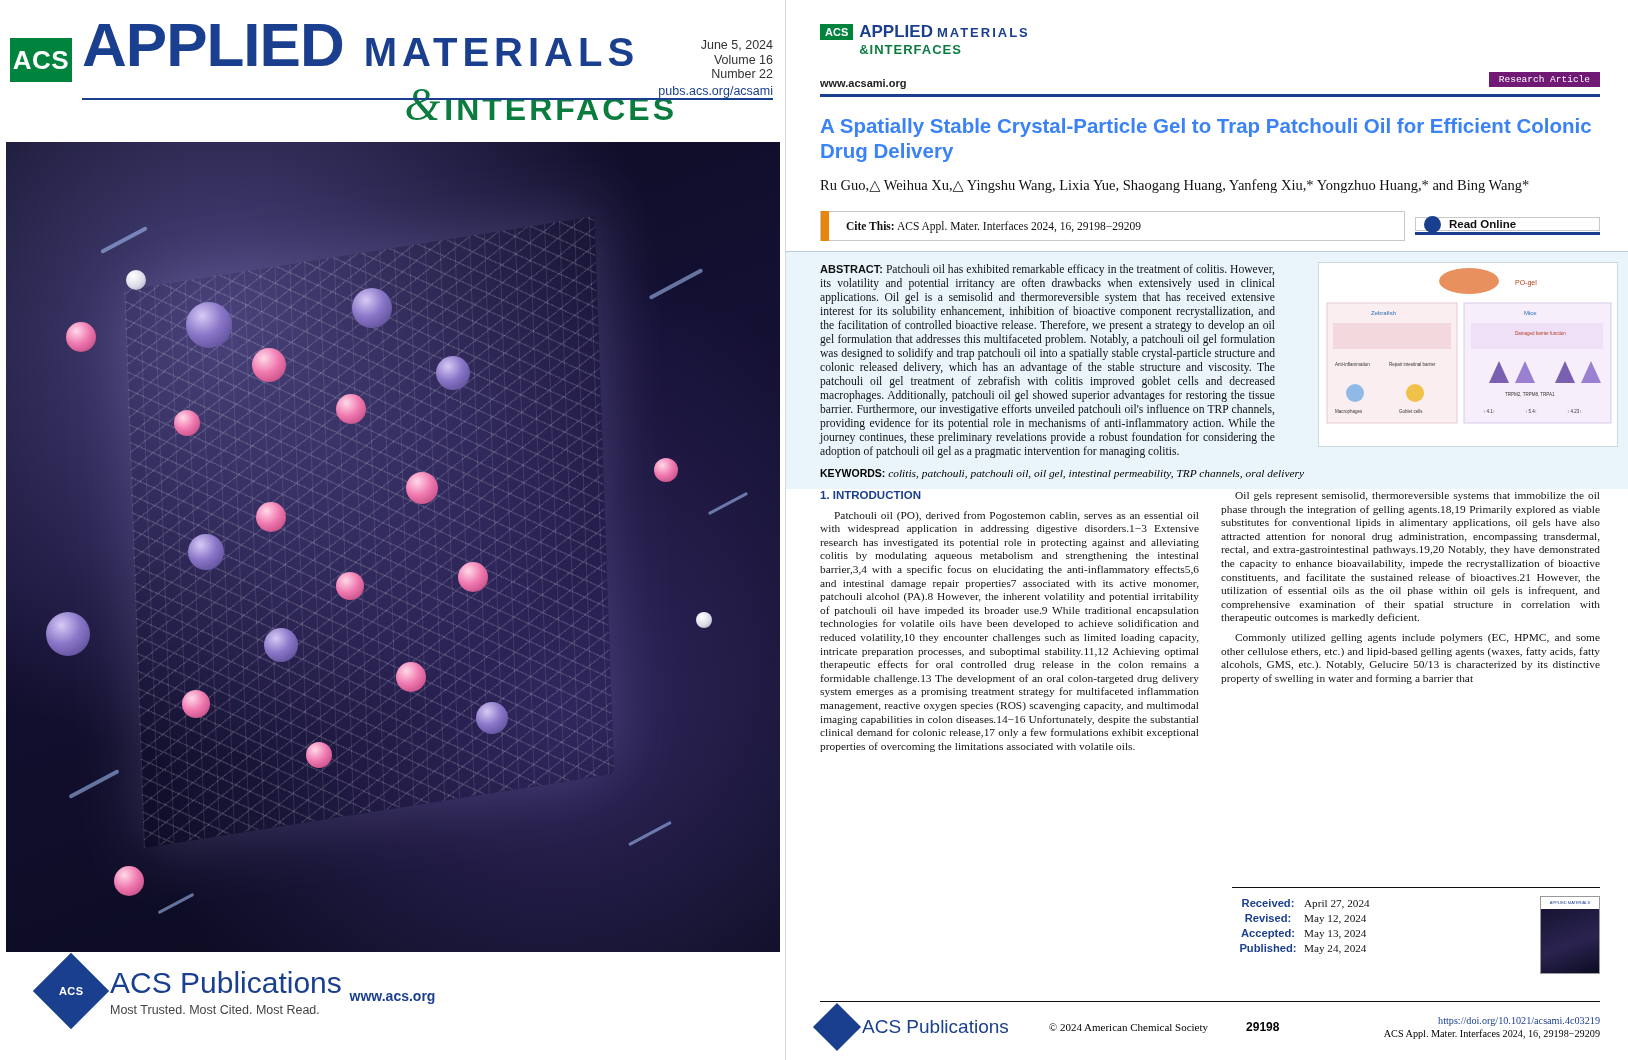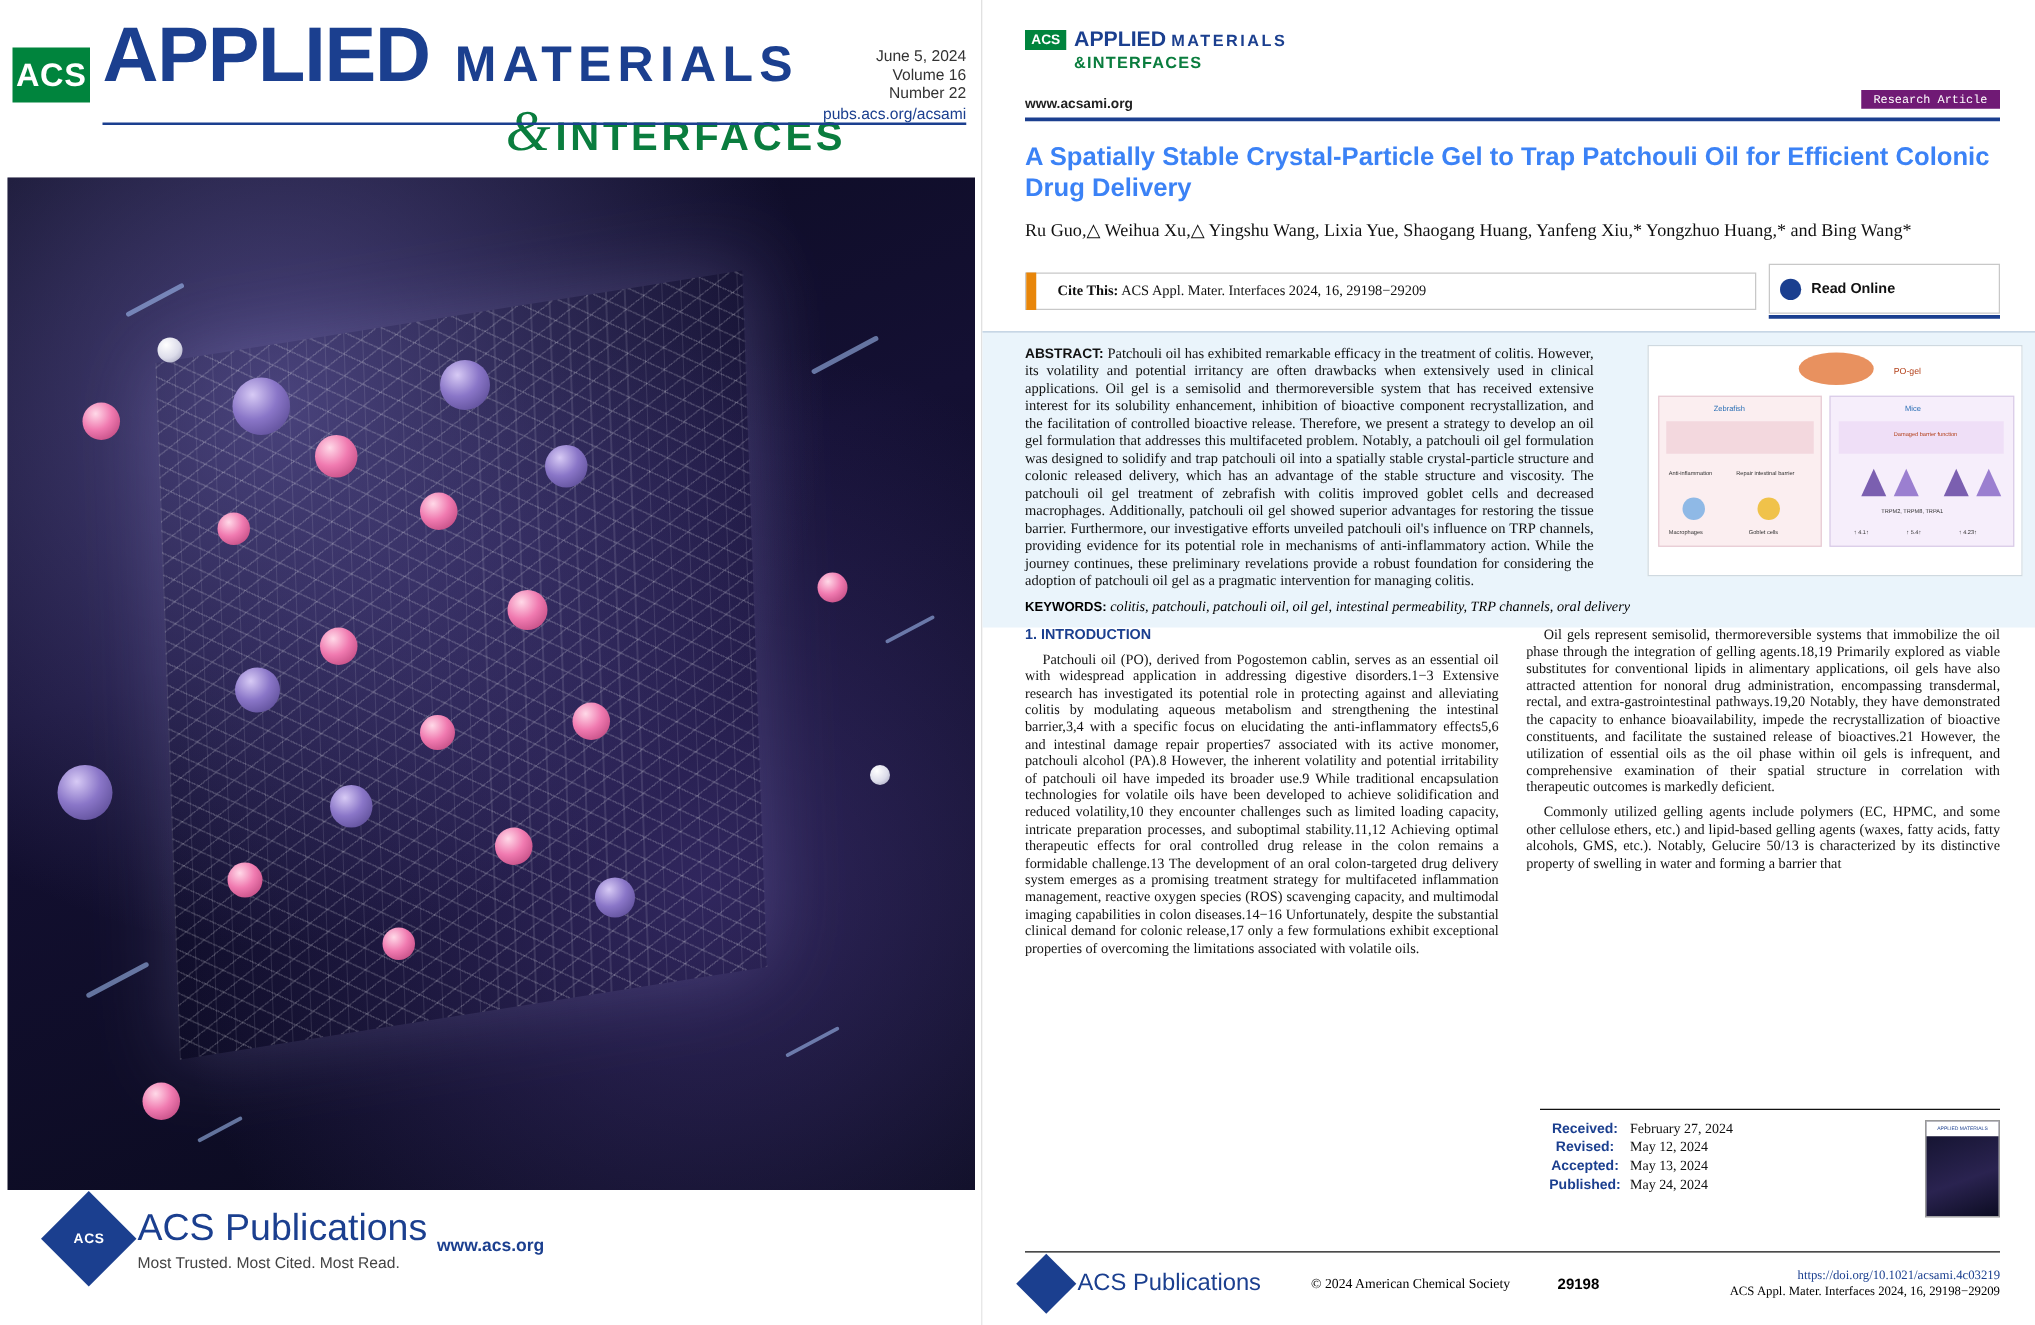--- a/index.html
+++ b/index.html
@@ -124,21 +124,21 @@
   .art-authors { font-size:14.5px; line-height:20px; margin-top:12px; color:#111; }
 
   .cite-row { display:flex; align-items:center; gap:10px; margin-top:16px; }
   .cite-box {
     flex:1; display:flex; align-items:center; border:1px solid #c8c8c8; height:30px;
   }
   .cite-bar { width:8px; height:30px; background:#e8860a; }
   .cite-txt { font-size:11.5px; padding-left:17px; color:#111; }
   .cite-txt b { font-weight:bold; }
   .read-box {
-    width:185px; height:40px; border:1px solid #c8c8c8; display:flex; align-items:center; gap:8px; padding-left:8px;
+    width:185px; height:14px; border:1px solid #c8c8c8; display:flex; align-items:center; gap:8px; padding-left:8px;
   }
   .read-circle { width:17px; height:17px; border-radius:50%; background:#1b3f8f; }
   .read-label { font-family:"Liberation Sans", sans-serif; font-weight:bold; font-size:11.5px; color:#111; }
   .read-underline { height:3px; background:#1b3f8f; margin-top:1px; width:185px; margin-left:auto; }
 
   .access-row {
     display:flex; align-items:center; border-top:1px solid #111; border-bottom:1px solid #111;
     margin-top:10px; height:28px;
   }
   .access-label {
@@ -358,21 +358,21 @@
       </div>
       <div class="col">
         <p>Oil gels represent semisolid, thermoreversible systems that immobilize the oil phase through the integration of gelling agents.18,19 Primarily explored as viable substitutes for conventional lipids in alimentary applications, oil gels have also attracted attention for nonoral drug administration, encompassing transdermal, rectal, and extra-gastrointestinal pathways.19,20 Notably, they have demonstrated the capacity to enhance bioavailability, impede the recrystallization of bioactive constituents, and facilitate the sustained release of bioactives.21 However, the utilization of essential oils as the oil phase within oil gels is infrequent, and comprehensive examination of their spatial structure in correlation with therapeutic outcomes is markedly deficient.</p>
         <p style="margin-top:6px;">Commonly utilized gelling agents include polymers (EC, HPMC, and some other cellulose ethers, etc.) and lipid-based gelling agents (waxes, fatty acids, fatty alcohols, GMS, etc.). Notably, Gelucire 50/13 is characterized by its distinctive property of swelling in water and forming a barrier that</p>
       </div>
     </div>
 
     <div style="position:absolute; left:446px; right:28px; bottom:86px;">
       <div class="hist-wrap">
         <div class="hist">
-          <div><span class="lbl">Received:</span><span>February 27, 2024</span></div>
+          <div><span class="lbl">Received:</span><span>April 27, 2024</span></div>
           <div><span class="lbl">Revised:</span><span>May 12, 2024</span></div>
           <div><span class="lbl">Accepted:</span><span>May 13, 2024</span></div>
           <div><span class="lbl">Published:</span><span>May 24, 2024</span></div>
         </div>
         <div class="hist-cover">
           <div class="hdr">
               <i>APPLIED MATERIALS</i>
             </div>
         </div>
       </div>

